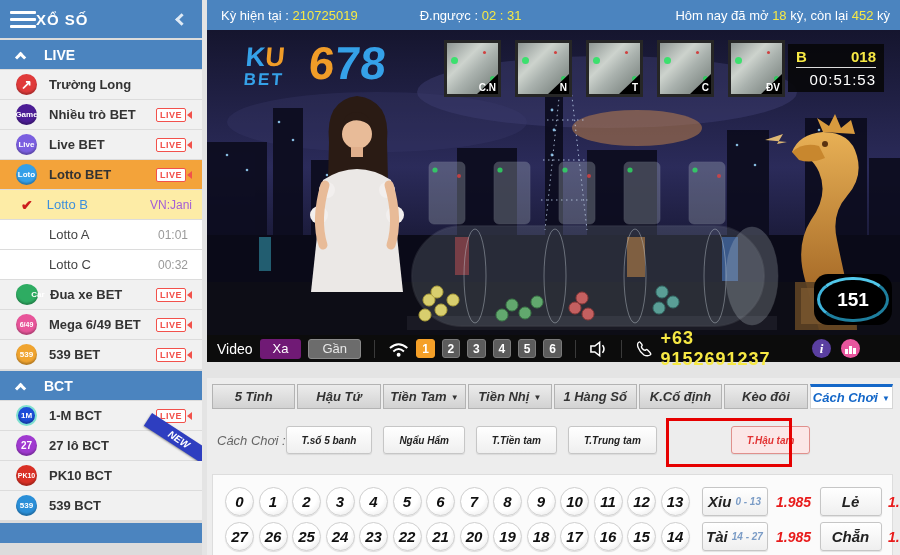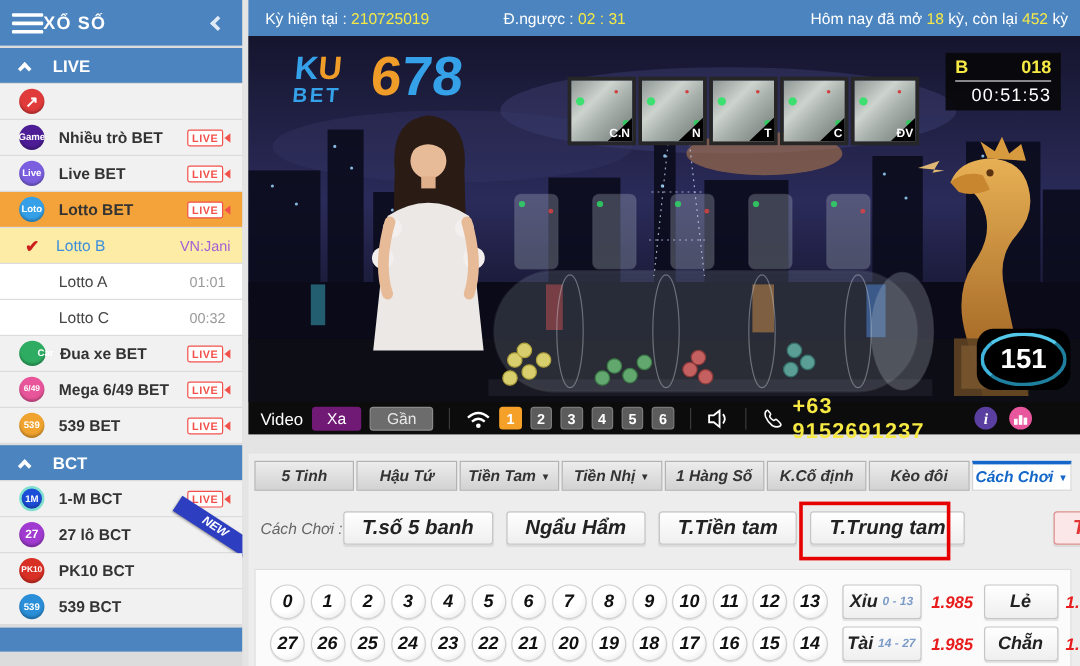--- a/index.html
+++ b/index.html
@@ -55,36 +55,36 @@
 
   
   #video { position:absolute; left:207px; top:30px; width:693px; height:305px; background:#101024; overflow:hidden; }
   #scene { position:absolute; left:0; top:0; }
   #logo { position:absolute; left:38px; top:14px; transform:skewX(-5deg); line-height:1; }
   #logo .ku span { font-size:27px; font-weight:bold; }
   #logo .ku .c1 { color:#35a1e8; } #logo .ku .c2 { color:#f09c28; }
   #logo .bet { color:#35a1e8; font-weight:bold; font-size:17px; letter-spacing:2px; }
   #logo .n678 { position:absolute; left:64px; top:-4px; font-size:46px; font-weight:bold; }
   #logo .n678 .d1 { color:#f09c28; } #logo .n678 .d2,#logo .n678 .d3 { color:#35a1e8; }
-  #cams { position:absolute; left:266px; top:10px; display:flex; gap:2px;margin-top:24px; }
+  #cams { position:absolute; left:237px; top:10px; display:flex; gap:14px; }
   .cam { width:57px; height:57px; border:3px solid #262626; position:relative; cursor:pointer;
          background:linear-gradient(135deg,#8e9694 0%,#cdd3cd 35%,#aab2ae 55%,#6d7672 100%); }
   .cam::before { content:""; position:absolute; left:4px; top:14px; width:7px; height:7px; border-radius:50%;
                  background:#3ce06e; box-shadow:38px 18px 0 -1px #35c862, 30px -8px 0 -2px #d04040; }
   .cam .corner { position:absolute; right:0; bottom:0; width:30px; height:20px; background:#000;
                  clip-path:polygon(100% 0,30% 100%,0 100%,100% 100%); }
   .cam .clabel { position:absolute; right:2px; bottom:1px; color:#fff; font-size:10px; font-weight:bold; }
   #timerbox { position:absolute; right:16px; top:14px; background:rgba(8,8,10,.92); padding:4px 8px; width:96px; }
   #timerbox .l1 { color:#f7e944; font-weight:bold; font-size:15px; display:flex; justify-content:space-between;
                   border-bottom:1px solid #ddd; padding-bottom:2px; }
   #timerbox .l2 { color:#fff; font-size:15px; letter-spacing:1px; padding-top:3px; text-align:right; }
   #counter { position:absolute; right:8px; bottom:10px; background:#000; border-radius:14px; padding:3px; }
   #counter .ring { width:72px; height:45px; border-radius:36px / 23px; background:#000;
                    border:3px solid #1e7f9e; border-top-color:#52c8ea; border-left-color:#3fb4dc;
-                   color:#fff; font-weight:bold; font-size:23px; display:flex; align-items:center; justify-content:center; }
+                   color:#fff; font-weight:bold; font-size:19px; display:flex; align-items:center; justify-content:center; }
 
   
   #vbar { position:absolute; left:207px; top:335px; width:693px; height:27px; background:#0c0c0c;
           display:flex; align-items:center; color:#fff; padding:0 10px; gap:7px; }
   #vbar .vlabel { font-size:14px; }
   .vbtn { height:20px; padding:0 13px; border-radius:3px; font-size:13px; display:flex; align-items:center;
           cursor:pointer; }
   .vbtn.blue { background:#701a75; color:#fff; }
   .vbtn.gray { background:#6c6c6c; color:#e8e8e8; border:1px solid #8a8a8a; }
   .vdiv { width:1px; height:18px; background:#3a3a3a; margin:0 6px; }
@@ -106,21 +106,21 @@
   #betting { position:absolute; left:207px; top:378px; width:693px; height:193px; background:#ededed;font-style:italic; }
   #tabs { position:absolute; left:5px; top:6px; right:7px; display:flex; gap:2px; }
   .tab { flex:1; height:25px; background:linear-gradient(#ececec,#d2d2d2); border:1px solid #b3b3b3;
          font-size:13px; font-weight:bold; color:#333; display:flex; align-items:center; justify-content:center;
          gap:4px; cursor:pointer; white-space:nowrap; }
   .tab .car { font-size:8px; margin-top:1px; }
   .tab.sel { background:#fff; border:1px solid #d5d5d5; border-top:3px solid #1467c8; color:#1467c8; }
   #playrow { position:absolute; left:10px; top:48px; display:flex; align-items:center; }
   #playrow .plabel { font-size:13px; color:#666; white-space:nowrap; }
   .mode { height:28px; padding:0 15px; background:linear-gradient(#ffffff,#efefef); border:1px solid #c6c6c6;
-          border-radius:3px; font-size:17px; font-weight:bold; color:#222; display:flex; align-items:center;
+          border-radius:3px; font-size:10px; font-weight:bold; color:#222; display:flex; align-items:center;
           margin-right:11px; cursor:pointer; white-space:nowrap; box-shadow:0 1px 1px rgba(0,0,0,.08); }
   .mode.sel { background:#fbe7e7; border-color:#e0908c; color:#e23434; margin-left:63px; }
   #redbox { position:absolute; left:459px; top:40px; width:126px; height:49px; border:3px solid #e60000;
             pointer-events:none; }
   #numpanel { position:absolute; left:5px; top:96px; width:681px; height:97px; background:#fbfbfb;
               border:1px solid #ddd; display:flex; padding:12px 0 0 12px; }
   .ballrow { display:flex; gap:4.5px; margin-bottom:6px; }
   .ball { width:29px; height:29px; border-radius:50%; border:1px solid #cfcfcf;
           background:radial-gradient(circle at 35% 30%,#ffffff 55%,#e4e4e4);
           font-size:15px; font-weight:bold; color:#111; display:flex; align-items:center; justify-content:center;
@@ -147,20 +147,21 @@
     <span class="chev-left"></span>
   </div>
 
   <div class="sec-header">
     <span class="chev-up"></span>
     <span>LIVE</span>
   </div>
 
   <div class="srow">
     <span class="icon-c" style="background:#e03a3a;font-size:13px;">↗</span>
+    <span class="slabel">Trường Long</span>
   </div>
 
   <div class="srow">
     <span class="icon-c" style="background:#4c1d95;">Game</span>
     <span class="slabel">Nhiều trò BET</span>
     <span class="badge-live">
         <b>LIVE</b>
         <i></i>
       </span>
   </div>

